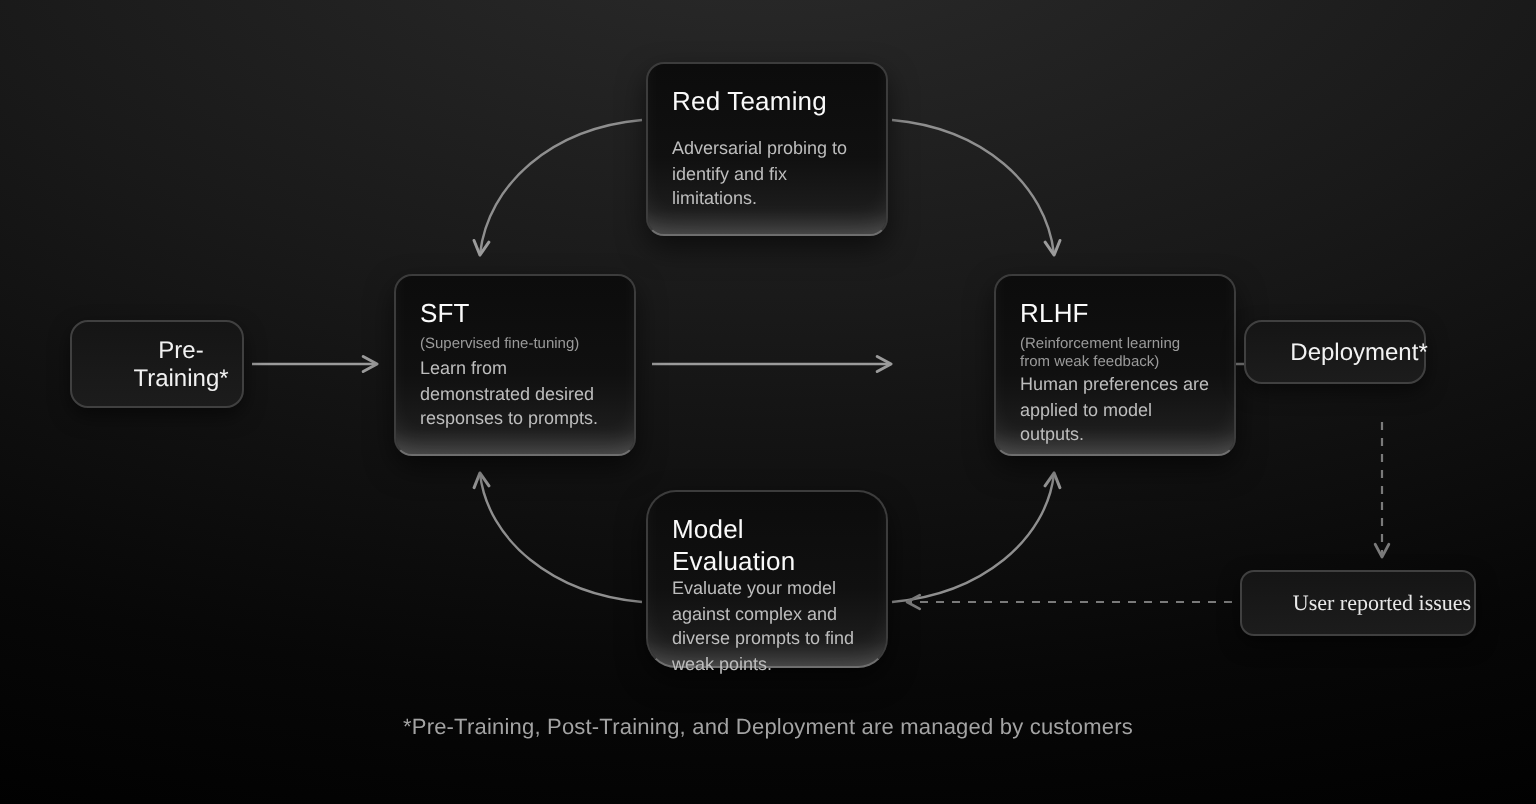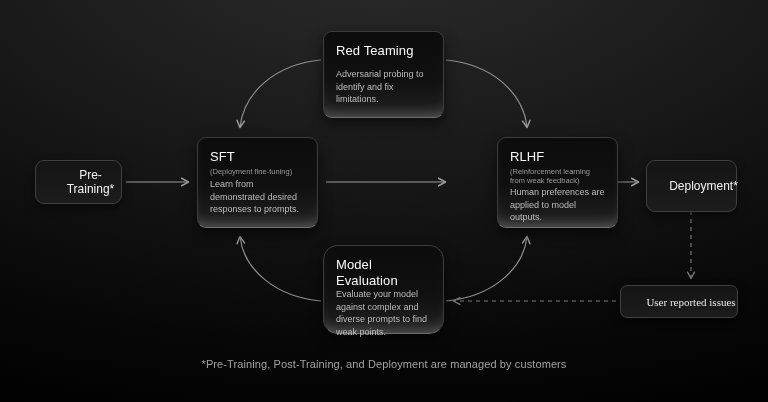--- a/index.html
+++ b/index.html
@@ -112,31 +112,31 @@
     <div class="small-title">Pre-Training*</div>
   </div>
 
   <div class="node large" style="left:323px; top:31px; width:121px; height:87px;">
     <div class="title">Red Teaming</div>
     <div class="body">Adversarial probing to identify and fix limitations.</div>
   </div>
 
   <div class="node large" style="left:197px; top:137px; width:121px; height:91px;">
     <div class="title">SFT</div>
-    <div class="subtitle">(Deployment fine-tuning)</div>
+    <div class="subtitle">(Supervised fine-tuning)</div>
     <div class="body">Learn from demonstrated desired responses to prompts.</div>
   </div>
 
   <div class="node large" style="left:453px; top:137px; width:121px; height:91px;margin-left:44px;">
     <div class="title">RLHF</div>
     <div class="subtitle">(Reinforcement learning from weak feedback)</div>
     <div class="body">Human preferences are applied to model outputs.</div>
   </div>
 
-  <div class="node small" style="left:646px; top:160px; width:91px; height:52px;">
+  <div class="node small" style="left:622px; top:160px; width:91px; height:32px;">
     <div class="small-title">Deployment*</div>
   </div>
 
   <div class="node large" style="left:323px; top:245px; width:121px; height:89px;border-radius:15px;">
     <div class="title" style="max-width:70px;">Model Evaluation</div>
     <div class="body">Evaluate your model against complex and diverse prompts to find weak points.</div>
   </div>
 
   <div class="node small" style="left:620px; top:285px; width:118px; height:33px; border-radius:7px;font-family:Liberation Serif, serif;">
     <div class="small-title tiny">User reported issues</div>

